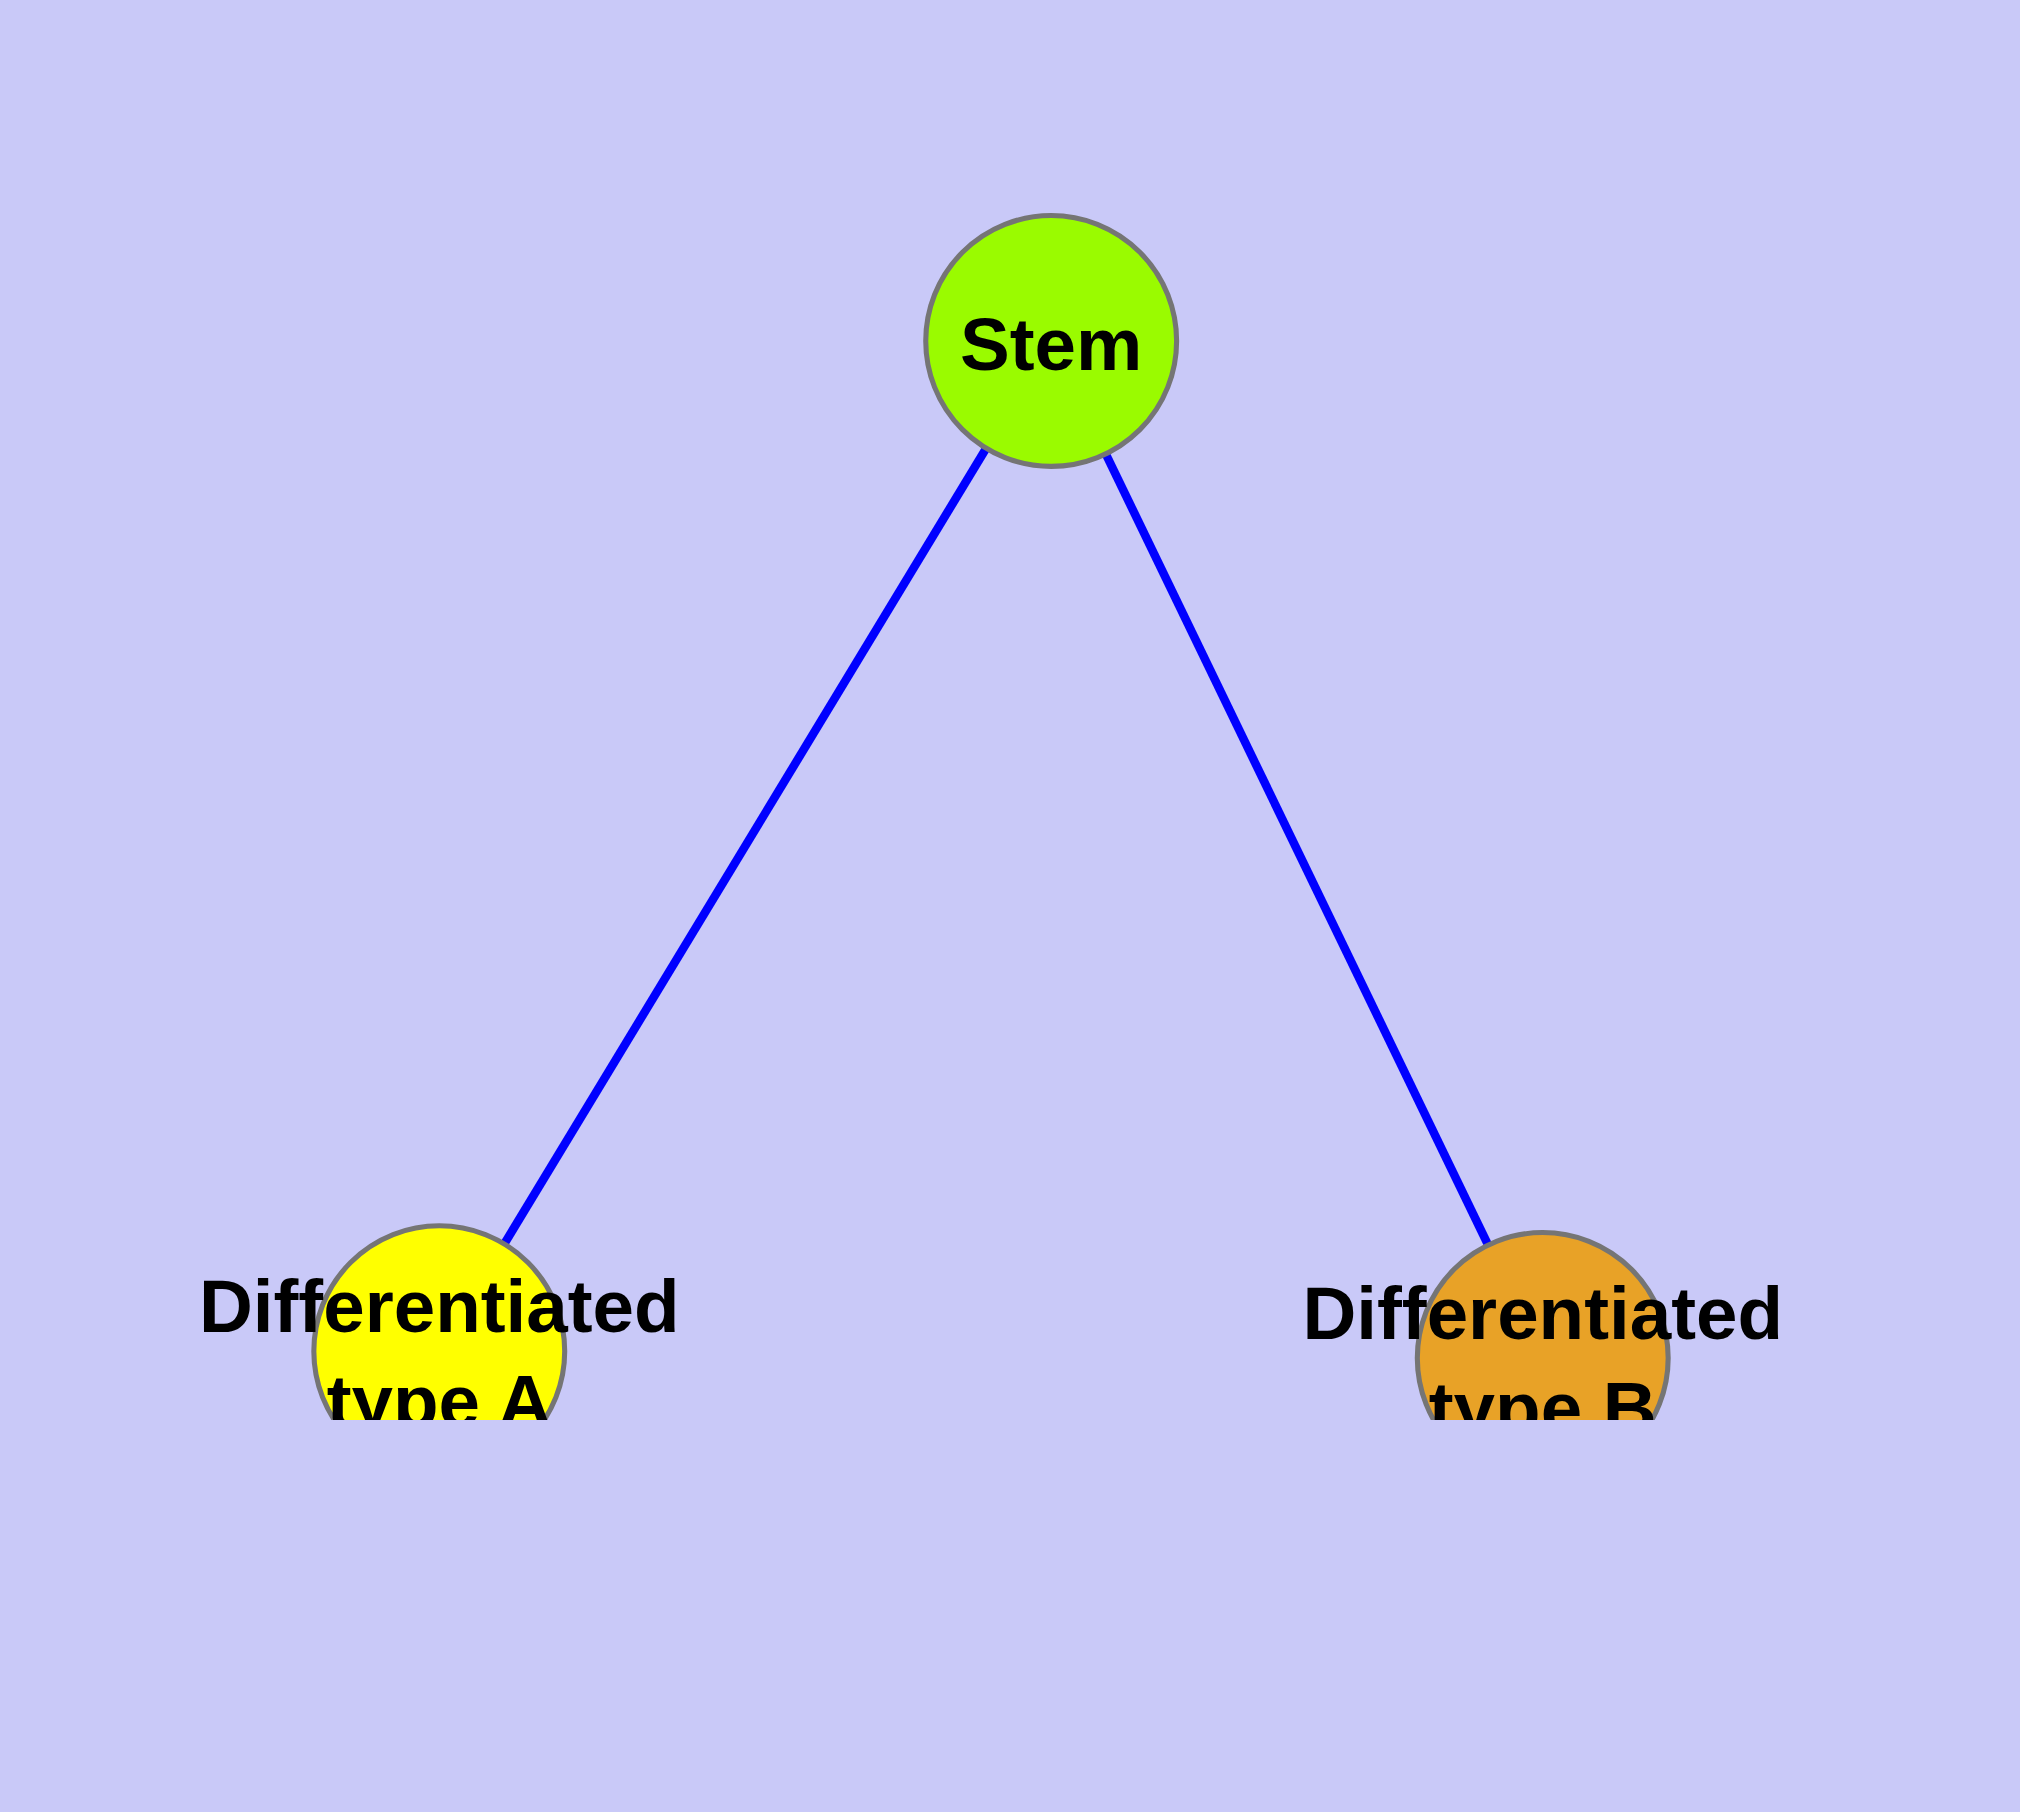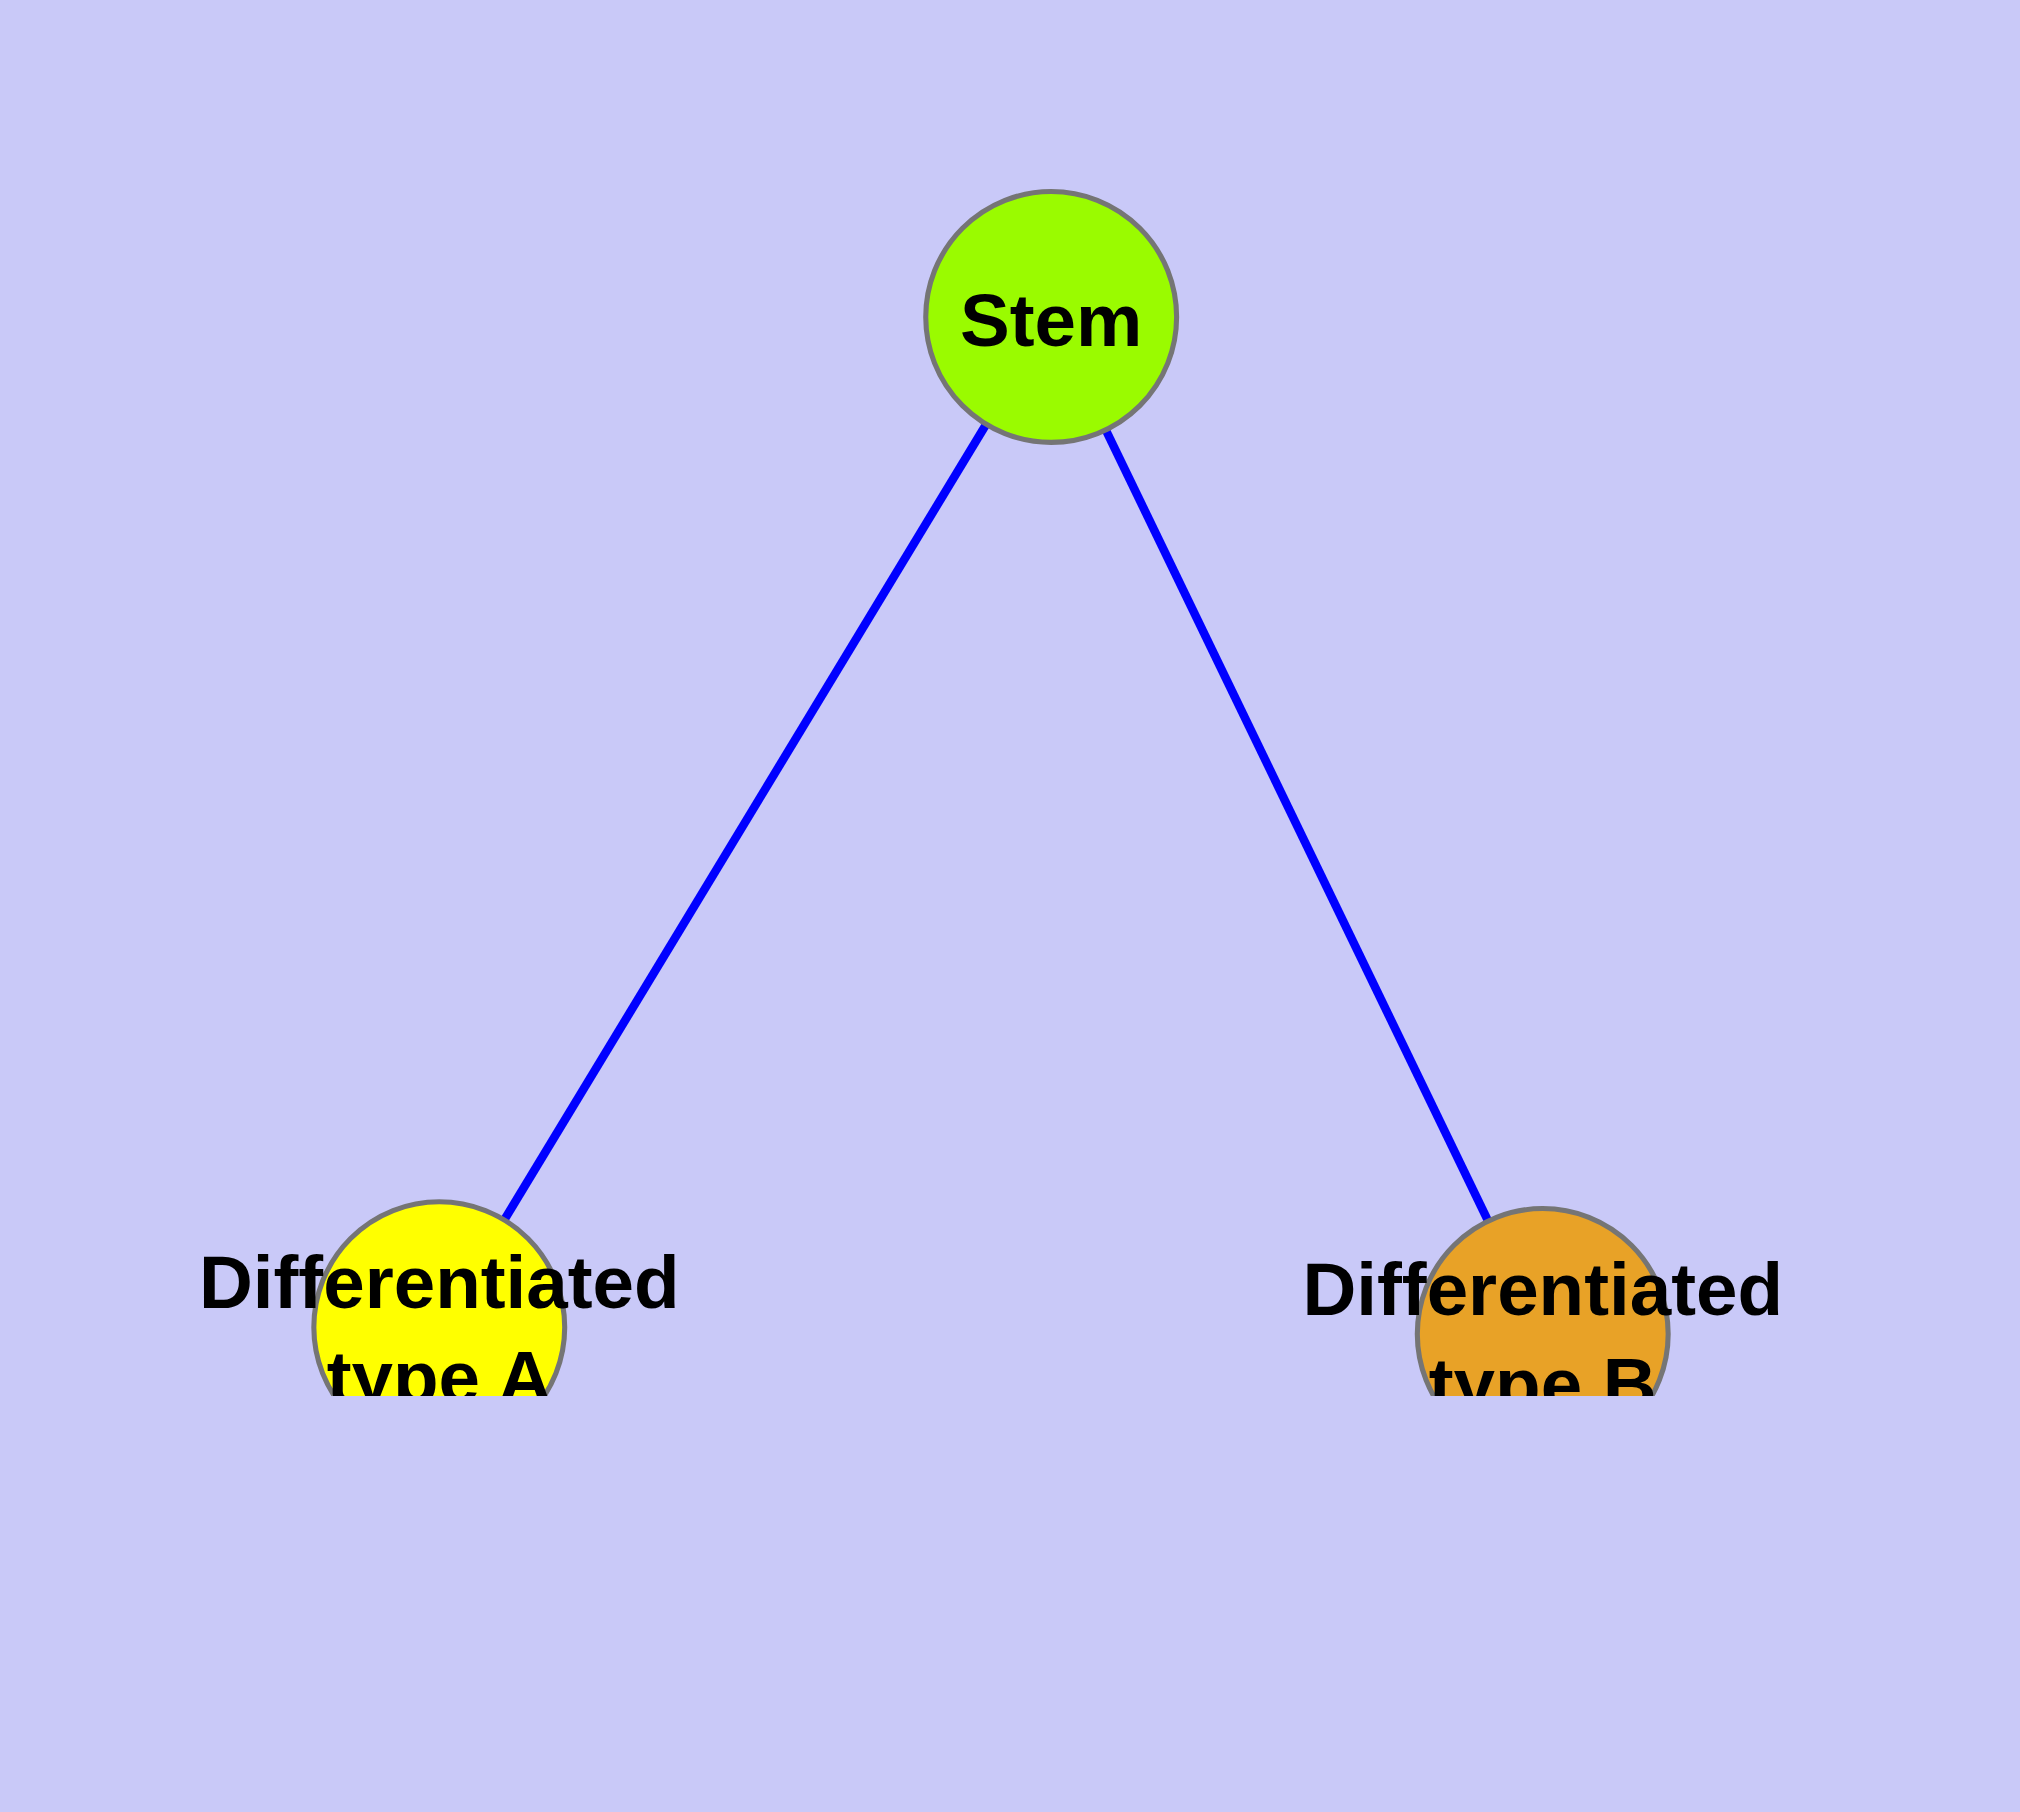--- a/index.html
+++ b/index.html
@@ -5,20 +5,21 @@
   html, body {
     margin: 0;
     padding: 0;
     background: #C9C9F8;
   }
   .canvas {
     position: relative;
     width: 2021px;
     height: 1396px;
     overflow: hidden;
+    margin-top: 24px;
   }
   svg {
     display: block;
     width: 2021px;
     height: 1812px;
   }
   .node-label {
     font-family: "Liberation Sans", sans-serif;
     font-weight: bold;
     font-size: 88px;

